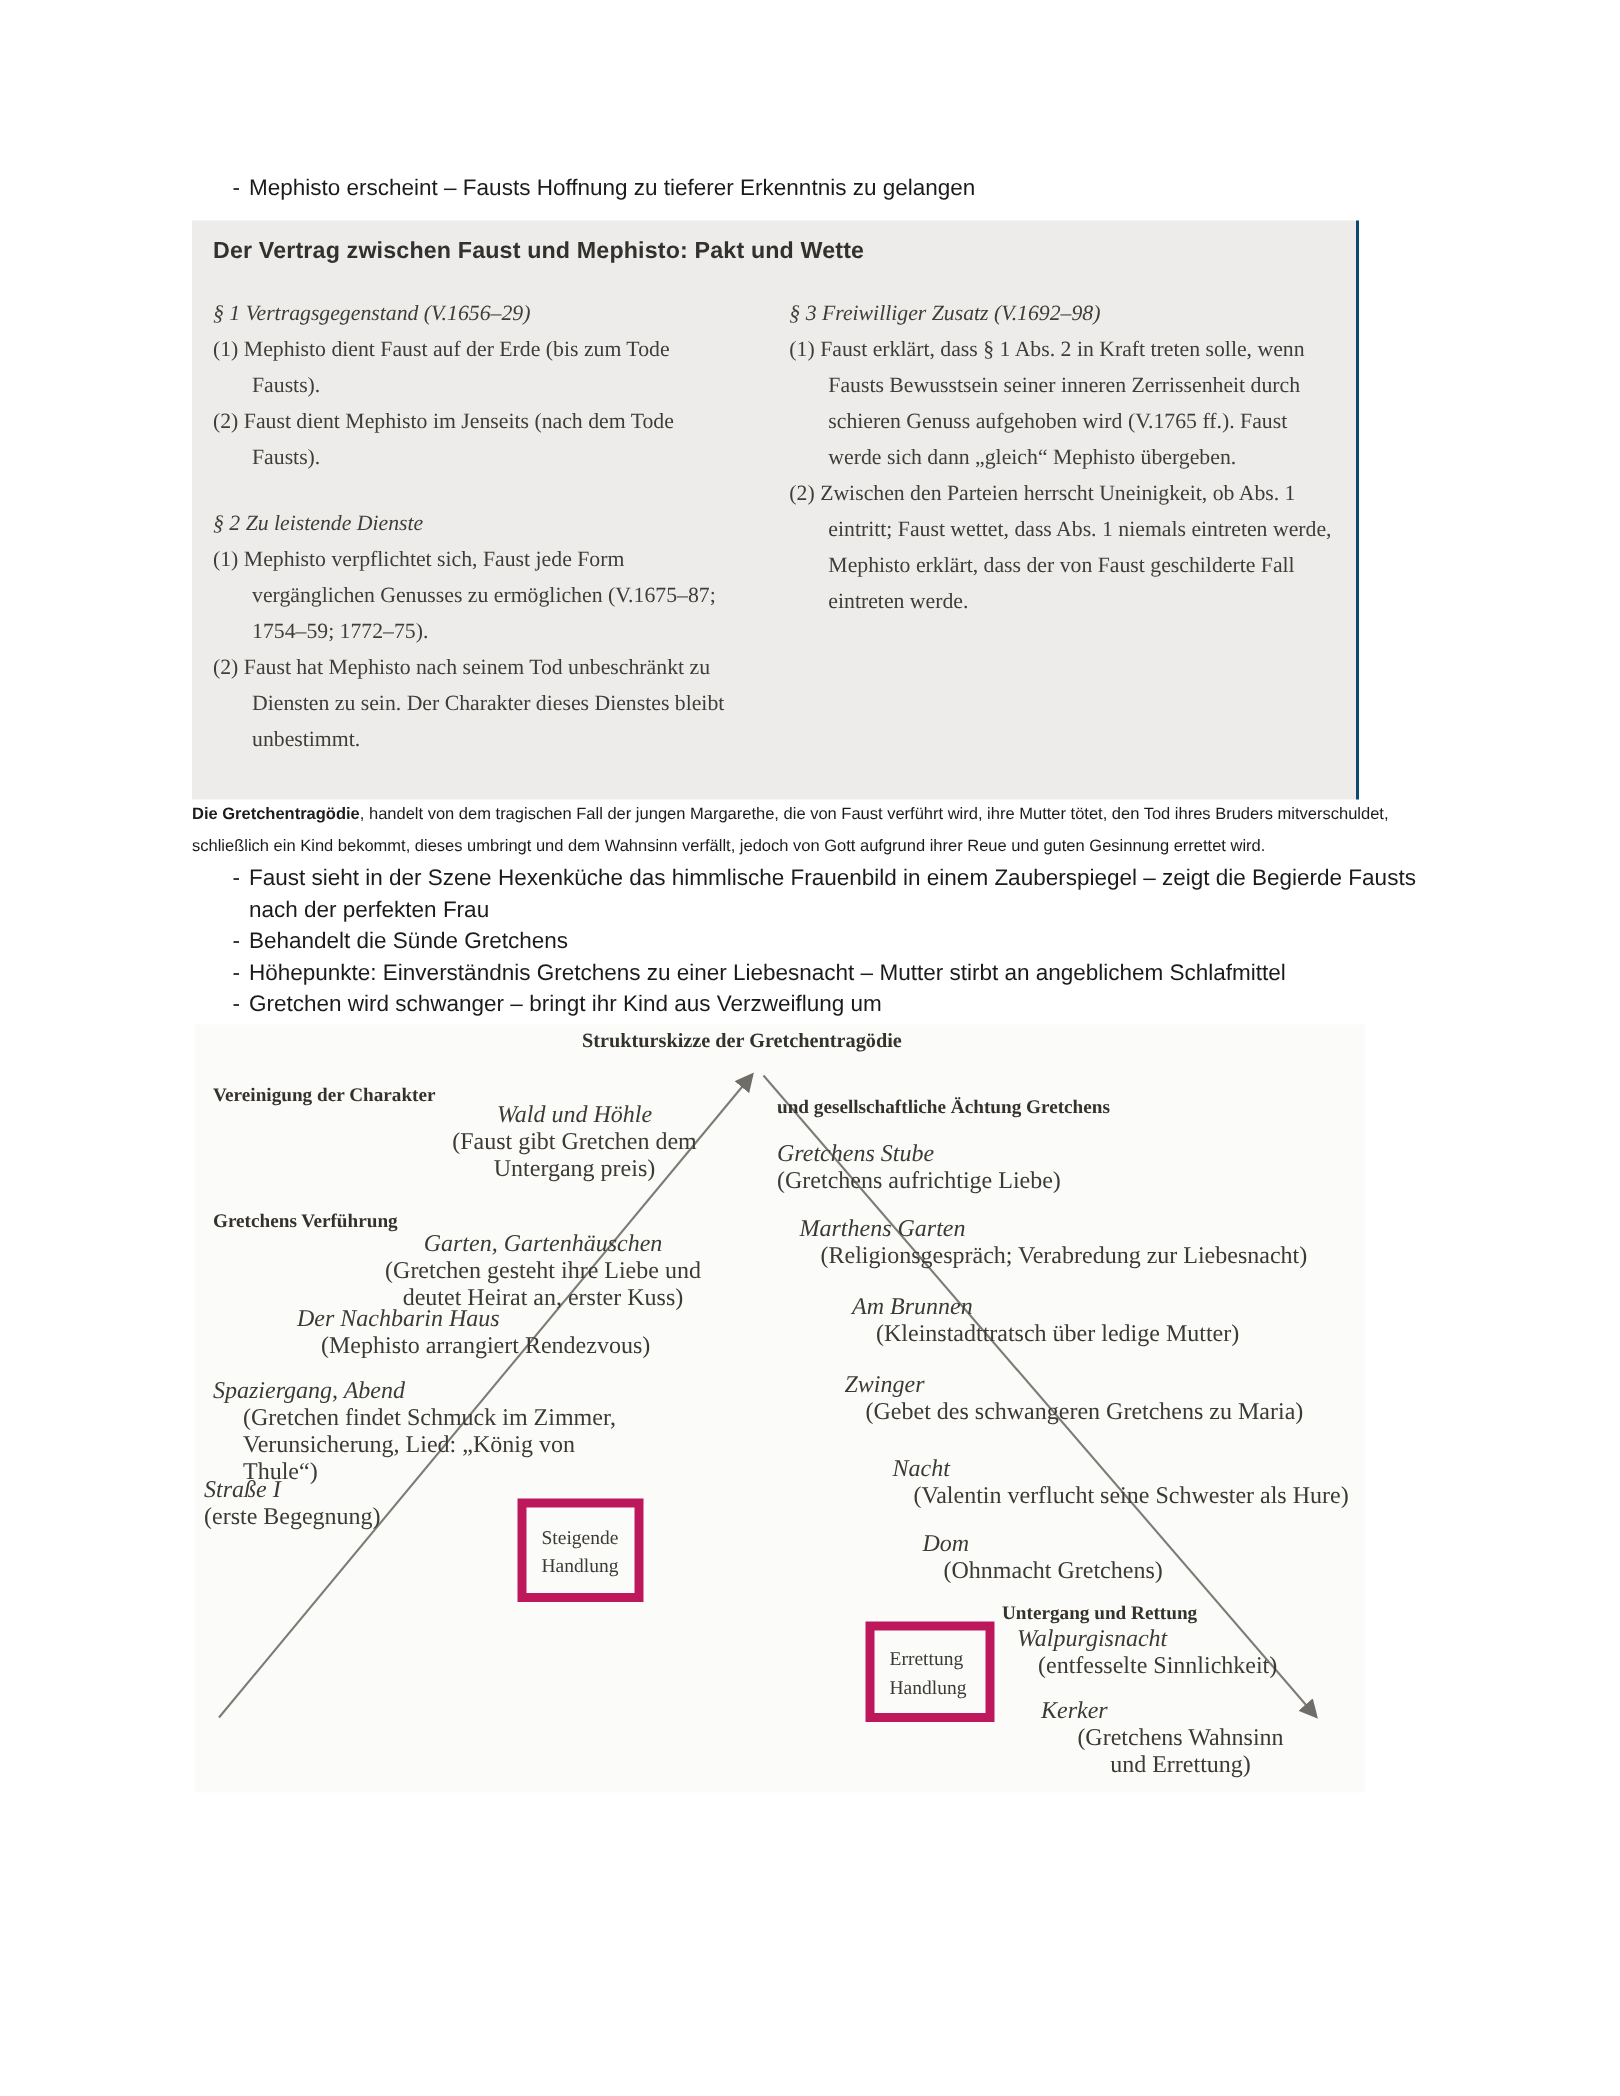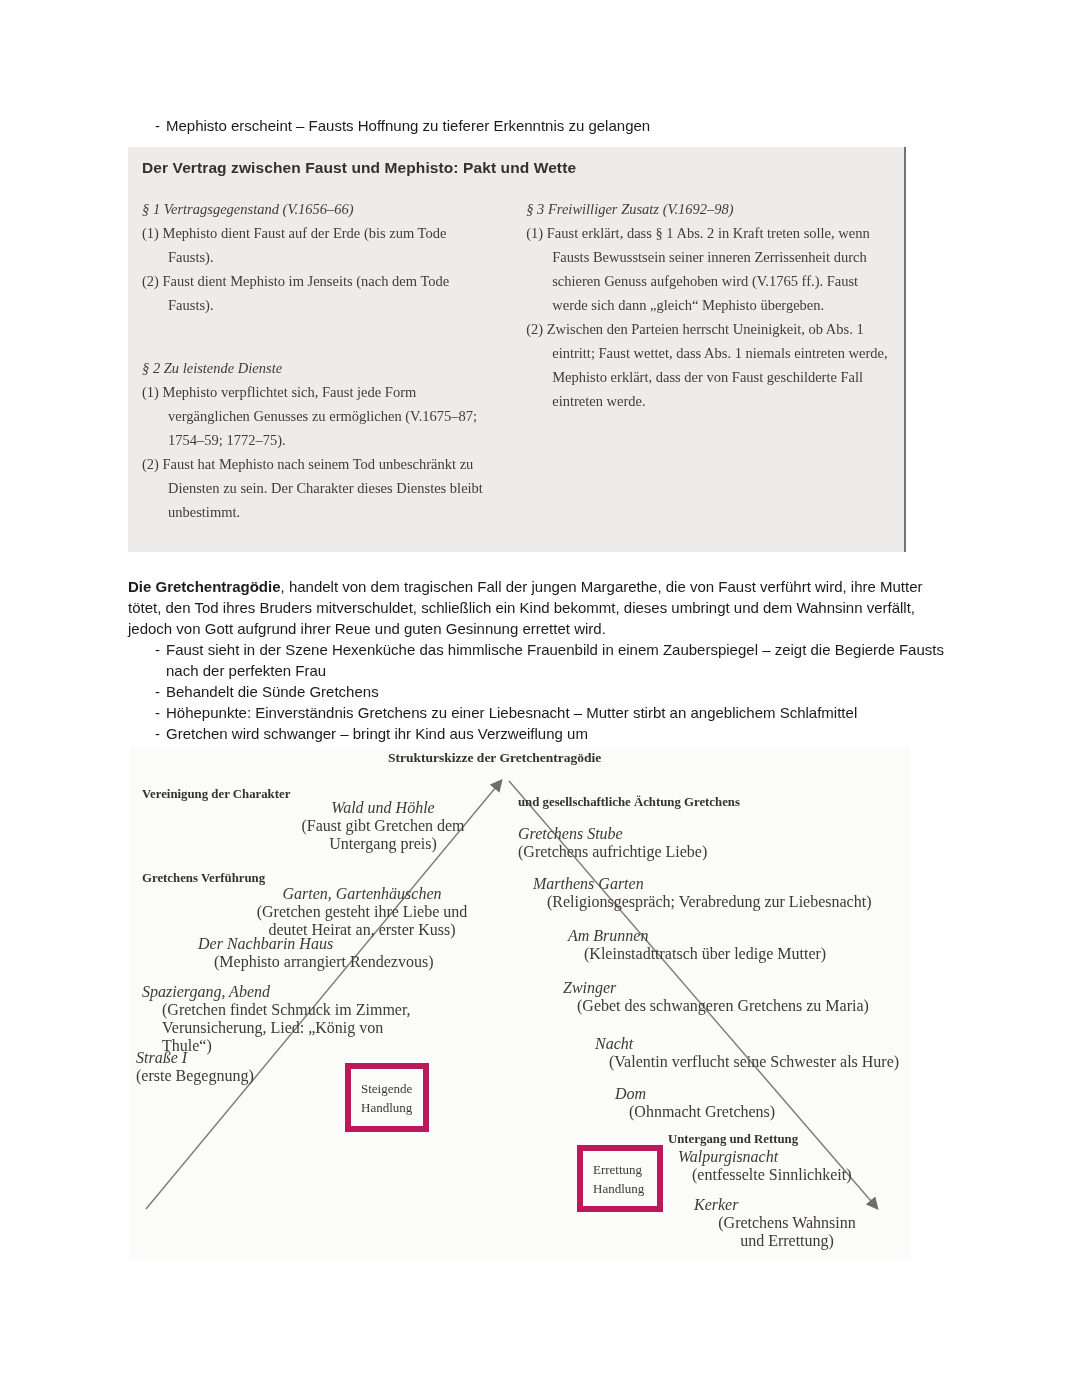--- a/index.html
+++ b/index.html
@@ -11,38 +11,38 @@
   .page { padding:115px 115px 0 128px; }
 
   
   .bullet-row { display:flex; font-size:15px; line-height:21px; }
   .bullet-row .dash { width:38px; padding-left:27px; flex:0 0 38px; }
   .bullet-row .btext { flex:1; }
 
   
   .scan-contract {
     margin-top:11px; width:778px; background:#edecea;
-    border-right:2px solid #737373;
+    border-right:2px solid #0c4a6e;
     padding:12px 14px 28px 14px;
     font-family:"Liberation Serif", serif; color:#403d38;
   }
   .contract-title {
     font-family:"Liberation Sans", sans-serif; font-weight:bold;
     font-size:15.5px; color:#33312e; margin-bottom:20px; letter-spacing:0.1px;
   }
   .contract-cols { display:flex; gap:40px; }
   .ccol { font-size:14.5px; line-height:24px; }
   .ccol.left  { width:352px; }
   .ccol.right { width:372px; }
   .cheading { font-style:italic; }
   .citem { text-indent:-26px; padding-left:26px; }
-  .csection + .csection { margin-top:39px; }
+  .csection + .csection { margin-top:20px; }
 
   
-  .lead { margin-top:24px; font-size:15px; line-height:21px; width:825px; }
+  .lead { margin-top:0; font-size:11px; line-height:21px; width:825px; }
   .lead b { font-weight:bold; }
   .bullets { width:825px; }
 
   
   .diagram {
     position:relative; margin-top:3px; margin-left:2px;
     width:780px; height:512px; background:#fbfbf9;
     font-family:"Liberation Serif", serif; color:#3d3a34;
   }
   .diagram svg { position:absolute; left:0; top:0; pointer-events:none; }
@@ -69,21 +69,21 @@
   <div class="bullet-row">
     <span class="dash">-</span>
     <span class="btext">Mephisto erscheint – Fausts Hoffnung zu tieferer Erkenntnis zu gelangen</span>
   </div>
 
   <div class="scan-contract">
     <div class="contract-title">Der Vertrag zwischen Faust und Mephisto: Pakt und Wette</div>
     <div class="contract-cols">
       <div class="ccol left">
         <div class="csection">
-          <div class="cheading">§ 1 Vertragsgegenstand (V.1656–66)</div>
+          <div class="cheading">§ 1 Vertragsgegenstand (V.1656–29)</div>
           <p class="citem">(1) Mephisto dient Faust auf der Erde (bis zum Tode Fausts).</p>
           <p class="citem">(2) Faust dient Mephisto im Jenseits (nach dem Tode Fausts).</p>
         </div>
         <div class="csection">
           <div class="cheading">§ 2 Zu leistende Dienste</div>
           <p class="citem">(1) Mephisto verpflichtet sich, Faust jede Form vergänglichen Genusses zu ermöglichen (V.1675–87; 1754–59; 1772–75).</p>
           <p class="citem">(2) Faust hat Mephisto nach seinem Tod unbeschränkt zu Diensten zu sein. Der Charakter dieses Dienstes bleibt unbestimmt.</p>
         </div>
       </div>
       <div class="ccol right">

